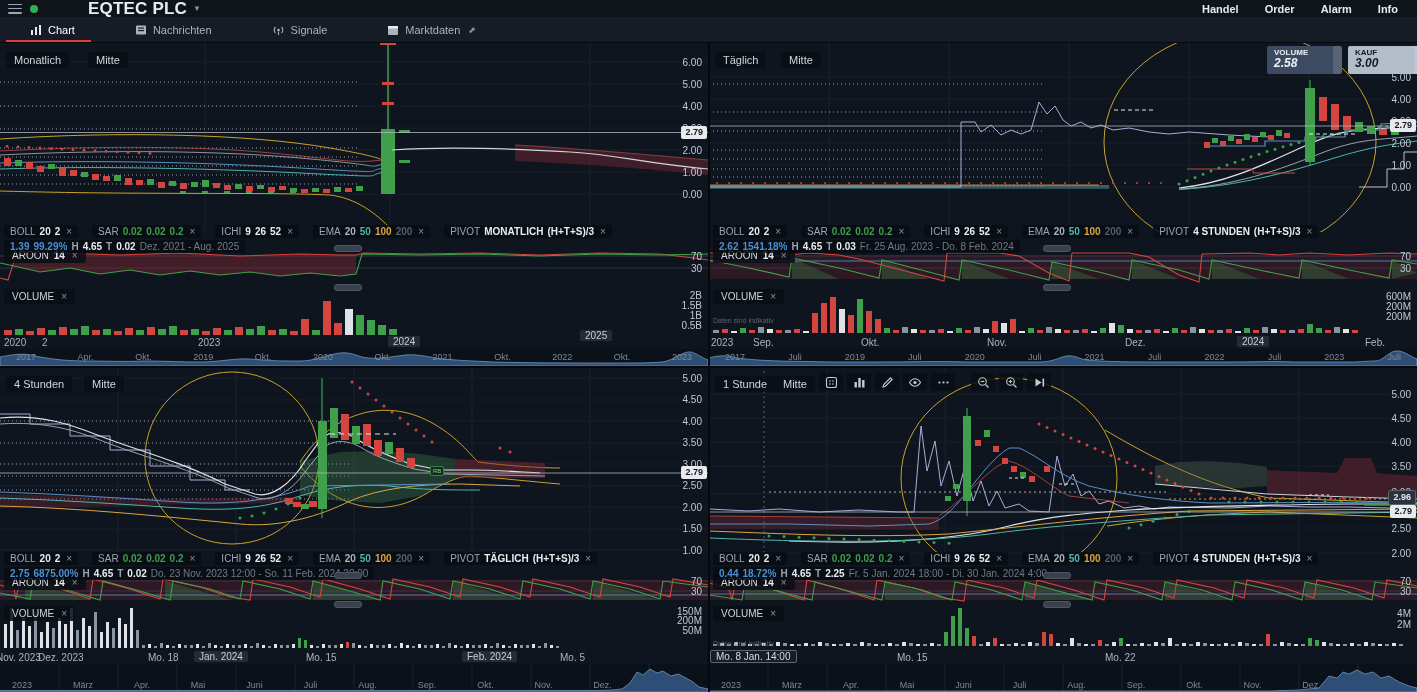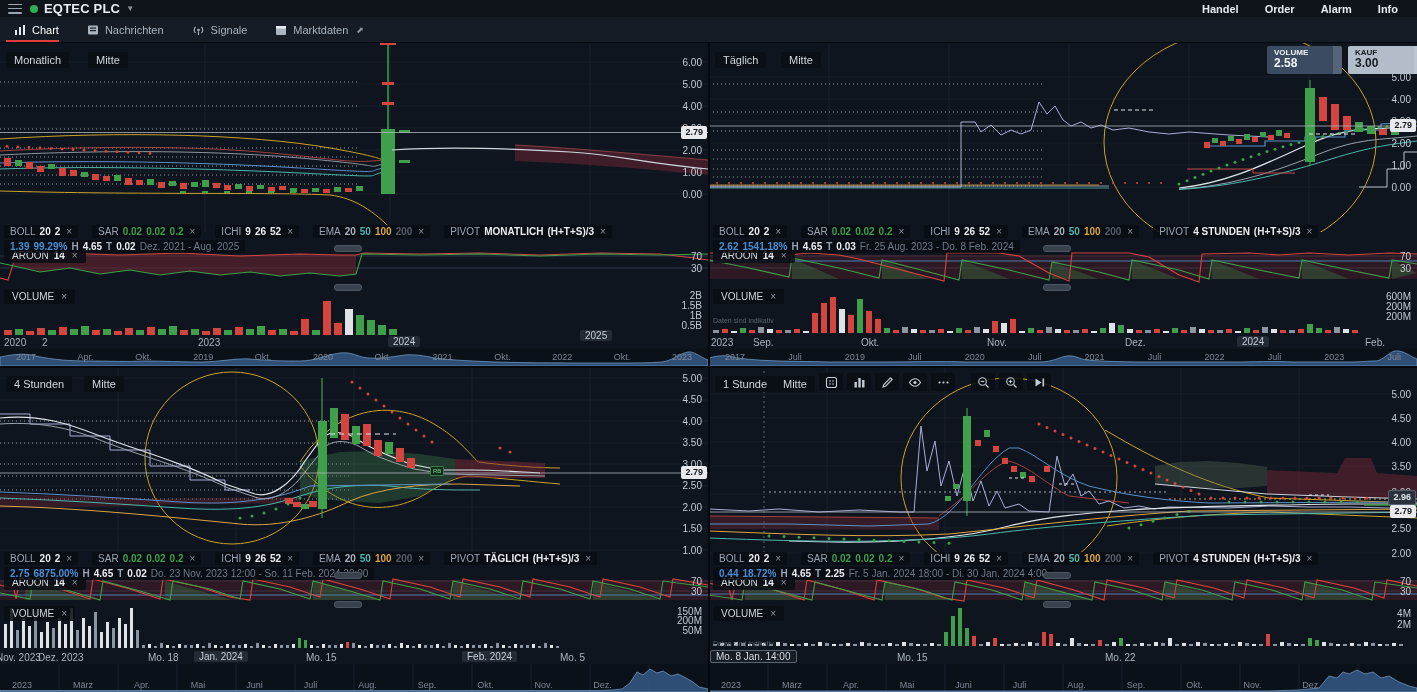--- a/index.html
+++ b/index.html
@@ -3,26 +3,26 @@
 <meta charset="utf-8">
 <style>
   html,body{margin:0;padding:0;background:#0b1016;}
   body{width:1417px;height:692px;overflow:hidden;font-family:"Liberation Sans","DejaVu Sans",sans-serif;
        -webkit-font-smoothing:antialiased;color:#c9d1d9;position:relative;}
   
   .titlebar{position:absolute;left:0;top:0;width:100%;height:17px;background:#0f141b;display:flex;align-items:center;z-index:50;}
   .burger{width:14px;height:10px;margin:0 8px 0 8px;display:flex;flex-direction:column;justify-content:space-between;cursor:pointer;}
   .burger i{display:block;height:1.6px;background:#9aa4b0;border-radius:1px;}
   .dot{width:8px;height:8px;border-radius:50%;background:#2fae52;margin-right:6px;}
-  .sym{font-size:13px;font-weight:bold;color:#e8edf2;letter-spacing:.2px;}
+  .sym{font-size:17px;font-weight:bold;color:#e8edf2;letter-spacing:.2px;margin-left:44px;}
   .caret{color:#8a94a0;font-size:8px;margin-left:6px;}
   .topmenu{margin-left:auto;display:flex;gap:0;padding-right:6px;}
   .topmenu span{font-size:11px;font-weight:bold;color:#e6ebf1;padding:0 13px;cursor:pointer;}
   .tabbar{position:absolute;left:0;top:17px;width:100%;height:25px;background:#151c26;border-bottom:1px solid #05080c;display:flex;align-items:center;z-index:50;}
-  .tab{display:flex;align-items:center;gap:6px;height:100%;padding:0 14px;font-size:11px;color:#a9b3bf;cursor:pointer;position:relative;}
+  .tab{display:flex;align-items:center;gap:6px;height:100%;padding:0 30px;font-size:11px;color:#a9b3bf;cursor:pointer;position:relative;}
   .tab.active{color:#ffffff;}
   .tab.active::after{content:"";position:absolute;left:6px;right:14px;bottom:0;height:2px;background:#e0403d;}
   .tab svg{stroke:#aab4c0;fill:none;}
   .tab.active svg{stroke:#e6ebf1;}
   .ext{color:#8a94a0;font-size:9px;margin-left:2px;}
   
   .ws{position:absolute;left:0;top:42px;width:1417px;height:650px;background:#0d141c;}
   .pane{position:absolute;overflow:hidden;background:#0e151e;}
   .vdiv{position:absolute;left:708px;top:0;width:2px;height:650px;background:#05080c;z-index:40;}
   .hdiv{position:absolute;left:0;top:324px;width:1417px;height:2px;background:#05080c;z-index:40;}
@@ -64,21 +64,21 @@
           padding:0 2px;border-radius:1px;z-index:8;line-height:8px;}
   
   .cbar{position:absolute;top:7px;display:flex;gap:4px;z-index:9;align-items:center;}
   .cbtn{width:24px;height:18px;background:rgba(10,15,21,.88);border-radius:2px;display:flex;align-items:center;justify-content:center;cursor:pointer;}
   .cbtn svg{position:static;stroke:#c3cbd4;fill:none;}
   .cgap{width:8px;}
   
   .tradebox{position:absolute;top:4px;display:flex;gap:6px;z-index:12;}
   .tbtn{width:68px;height:26px;border-radius:2px;padding:2px 0 0 7px;cursor:pointer;position:relative;overflow:hidden;}
   .tbtn .tl{font-size:8px;font-weight:bold;display:block;line-height:9px;}
-  .tbtn .tv{font-size:12px;font-weight:bold;display:block;line-height:13px;}
+  .tbtn .tv{font-size:12px;font-weight:bold;display:block;line-height:13px;font-style:italic;}
   .tbtn::after{content:"";position:absolute;right:0;top:0;bottom:0;width:9px;background:rgba(255,255,255,.14);}
   .tbtn.sell{background:#3c4b61;color:#eef2f7;}
   .tbtn.buy{background:#b3bdc9;color:#141a22;}
 </style>
 </head>
 <body>
 
 <div class="titlebar">
   <span class="burger">
       <i></i>

